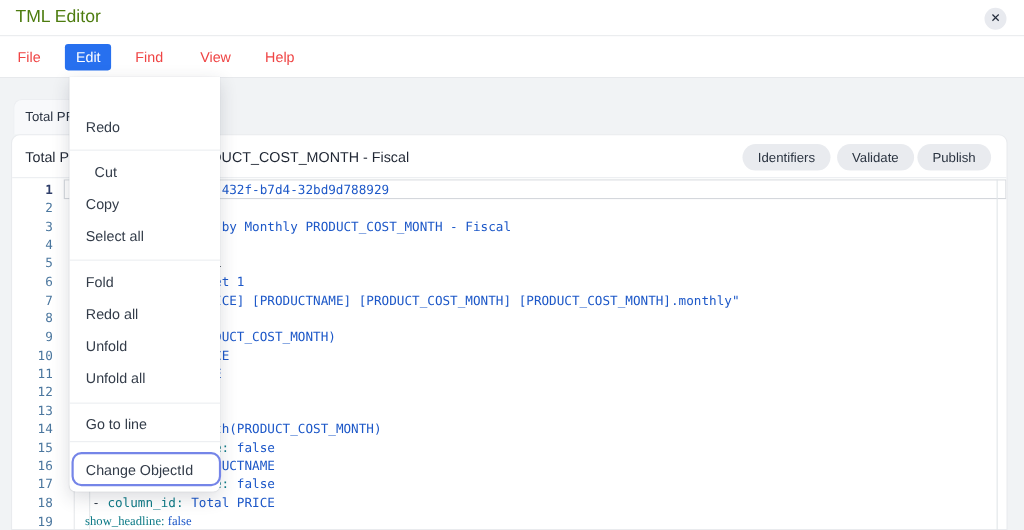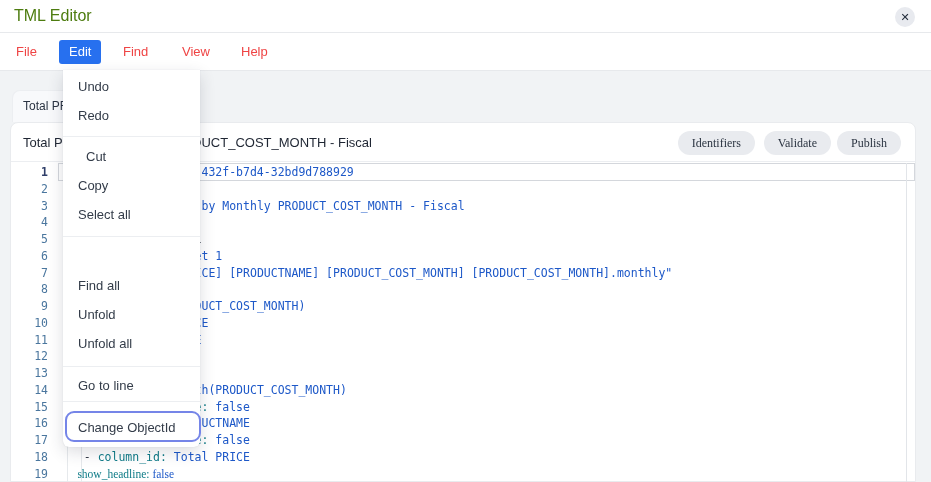--- a/index.html
+++ b/index.html
@@ -26,21 +26,21 @@
          border:1px solid #eceef1; border-bottom:none; border-radius:8px 8px 0 0; z-index:1;
          overflow:hidden; white-space:nowrap; }
   .tab span { display:block; padding:8px 10px; font-size:12px; color:#2a3342; }
 
   
   .card { position:absolute; left:10px; top:122px; width:906px; height:360px; background:#fff;
           border:1px solid #e9ebee; border-radius:8px 8px 0 0; z-index:2; }
   .card-header { position:absolute; left:0; top:0; width:100%; height:39px; border-bottom:1px solid #eceef1; }
   .card-title { position:absolute; left:12px; top:12px; font-size:13px; color:#1f2633; white-space:nowrap; }
   .pill { position:absolute; top:8px; height:24px; line-height:24px; padding:0 14px; background:#e9ebef;
-          border:none; border-radius:13px; font-size:12px; color:#2b3441; font-family:Liberation Serif, serif; cursor:pointer; }
+          border:none; border-radius:13px; font-size:12px; color:#2b3441; font-family:Liberation Sans, sans-serif; cursor:pointer; }
   .pill.identifiers { right:160px; } .pill.validate { right:84px; } .pill.publish { right:14px; }
 
   
   .code-area { position:absolute; left:0; top:40px; width:904px; height:319px; overflow:hidden; cursor:text; }
   .ln-col { position:absolute; left:0; top:0; width:45px; }
   .ln { position:absolute; right:0; width:45px; height:17px; line-height:17px; text-align:right;
         padding-right:8px; font-family:"DejaVu Sans Mono", monospace; font-size:11.5px; color:#4a769e; }
   .ln.act { color:#2f3e69; font-weight:bold; }
   .cl { position:absolute; left:52px; height:17px; line-height:17px; white-space:pre;
         font-family:"DejaVu Sans Mono", monospace; font-size:11.5px; }
@@ -135,27 +135,27 @@
         <div class="cl" style="top: 235.5px;"><span class="p">       </span><span class="k">show_headline:</span><span class="v"> false</span></div>
         <div class="cl" style="top: 252.25px;"><span class="p">   - </span><span class="k">column_id:</span><span class="v"> PRODUCTNAME</span></div>
         <div class="cl" style="top: 269px;"><span class="p">       </span><span class="k">show_headline:</span><span class="v"> false</span></div>
         <div class="cl" style="top: 285.75px;"><span class="p">   - </span><span class="k">column_id:</span><span class="v"> Total PRICE</span></div>
         <div class="cl" style="top: 302.5px; font-family: Liberation Serif, serif;"><span class="p">     </span><span class="k">show_headline:</span><span class="v"> false</span></div>
       </div>
   </div>
 </div>
 
 <div class="menu">
-    <div class="mi" style="top: 2px;">Undo</div>
     <div class="mi" style="top: 31px;">Redo</div>
     <div class="mdiv" style="top: 66px;"></div>
     <div class="mi" style="top: 72px; padding-left: 23px;">Cut</div>
     <div class="mi" style="top: 101px;">Copy</div>
     <div class="mi" style="top: 130px;">Select all</div>
     <div class="mdiv" style="top: 166px;"></div>
-    <div class="mi" style="top: 201px;">Find all</div>
+    <div class="mi" style="top: 172px;">Fold</div>
+    <div class="mi" style="top: 201px;">Redo all</div>
     <div class="mi" style="top: 230px;">Unfold</div>
     <div class="mi" style="top: 259px;">Unfold all</div>
     <div class="mdiv" style="top: 296px;"></div>
     <div class="mi" style="top: 301px;">Go to line</div>
     <div class="mdiv" style="top: 331px;"></div>
     <div class="mi focus-ring" style="top: 341px;">Change ObjectId</div>
   </div>
 
 </body></html>

